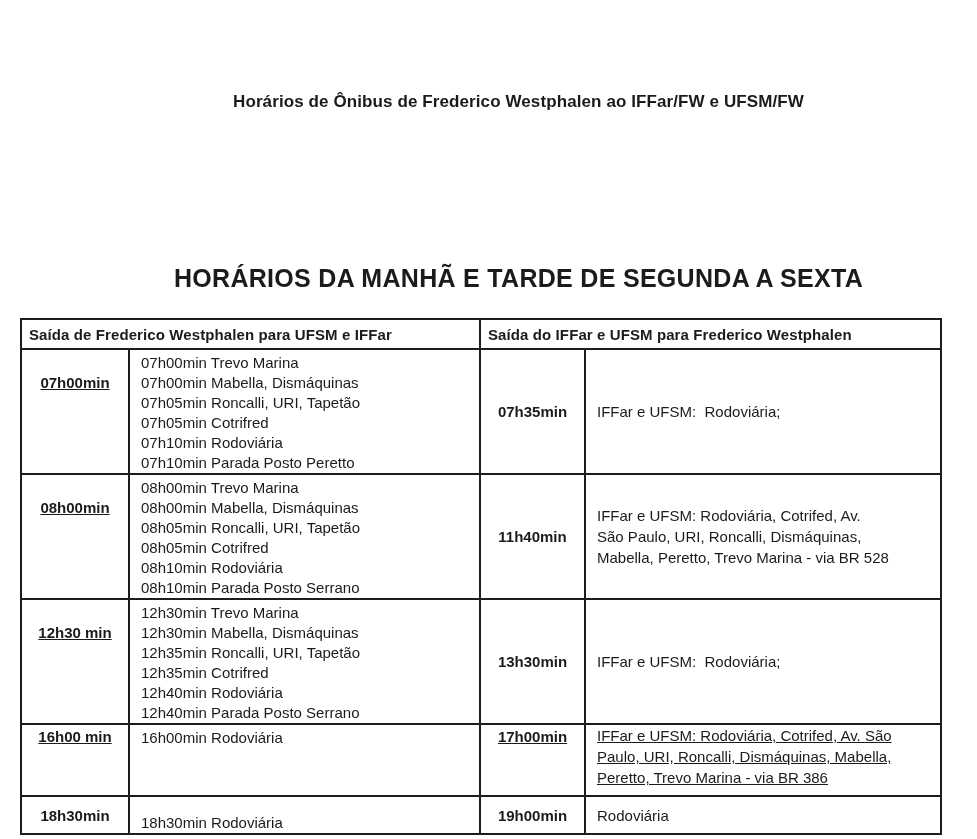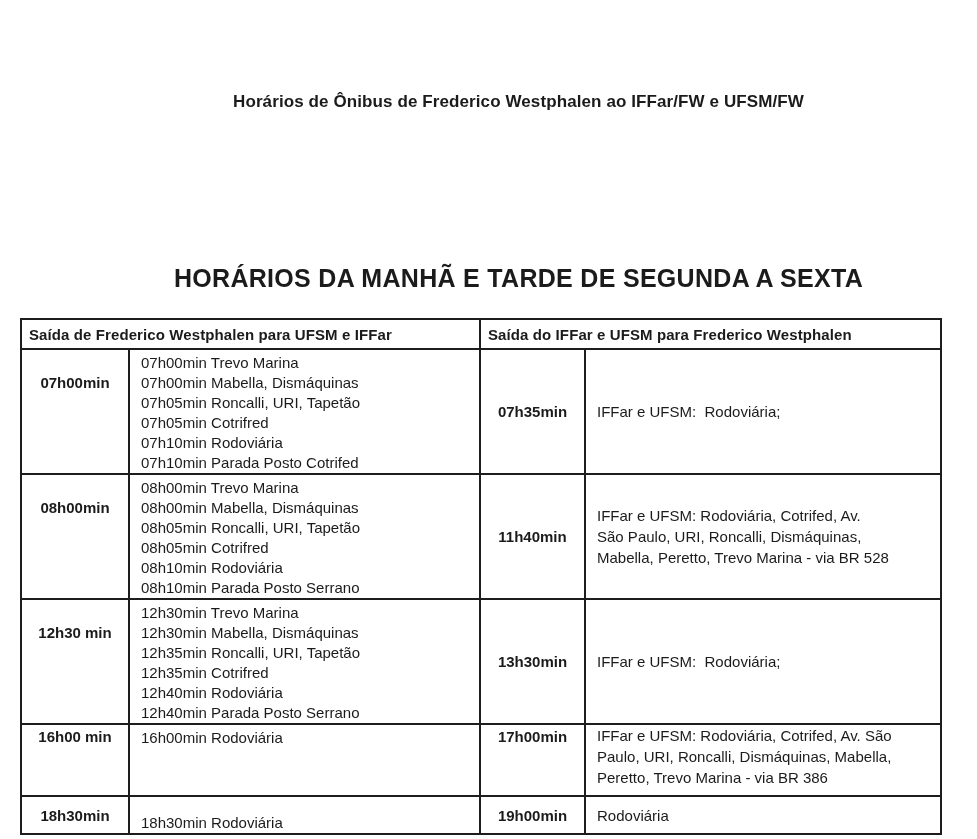--- a/index.html
+++ b/index.html
@@ -47,21 +47,21 @@
   }
   td.time { font-weight:bold; font-size:15px; text-align:center; }
   td.stops {
     font-size:15px; line-height:20px; padding:3px 4px 0 11px;
     white-space:pre-wrap; vertical-align:top;
   }
   td.desc {
     font-size:15px; line-height:21px; padding:0 6px 0 11px;
     white-space:pre-wrap;
   }
-  .vt  { vertical-align:top; }
+  .vt  { vertical-align:top;text-decoration:underline; }
   .vm  { vertical-align:middle; }
   .pt24 { padding-top:24px; }
   .pt3  { padding-top:3px; }
   tr.r1 td { height:125px; }
   tr.r2 td { height:124px; }
   tr.r3 td { height:120px; }
   tr.r4 td { height:72px; }
   tr.r5 td { height:37px; }
 </style>
 </head>
@@ -88,21 +88,21 @@
       <th class="hdr" colspan="2">Saída do IFFar e UFSM para Frederico Westphalen</th>
     </tr>
 
     <tr class="r1">
       <td class="time vt pt24">07h00min</td>
       <td class="stops">07h00min Trevo Marina
 07h00min Mabella, Dismáquinas
 07h05min Roncalli, URI, Tapetão
 07h05min Cotrifred
 07h10min Rodoviária
-07h10min Parada Posto Cotrifed</td>
+07h10min Parada Posto Peretto</td>
       <td class="time vm">07h35min</td>
       <td class="desc vm">IFFar e UFSM:  Rodoviária;</td>
     </tr>
 
     <tr class="r2">
       <td class="time vt pt24">08h00min</td>
       <td class="stops">08h00min Trevo Marina
 08h00min Mabella, Dismáquinas
 08h05min Roncalli, URI, Tapetão
 08h05min Cotrifred

